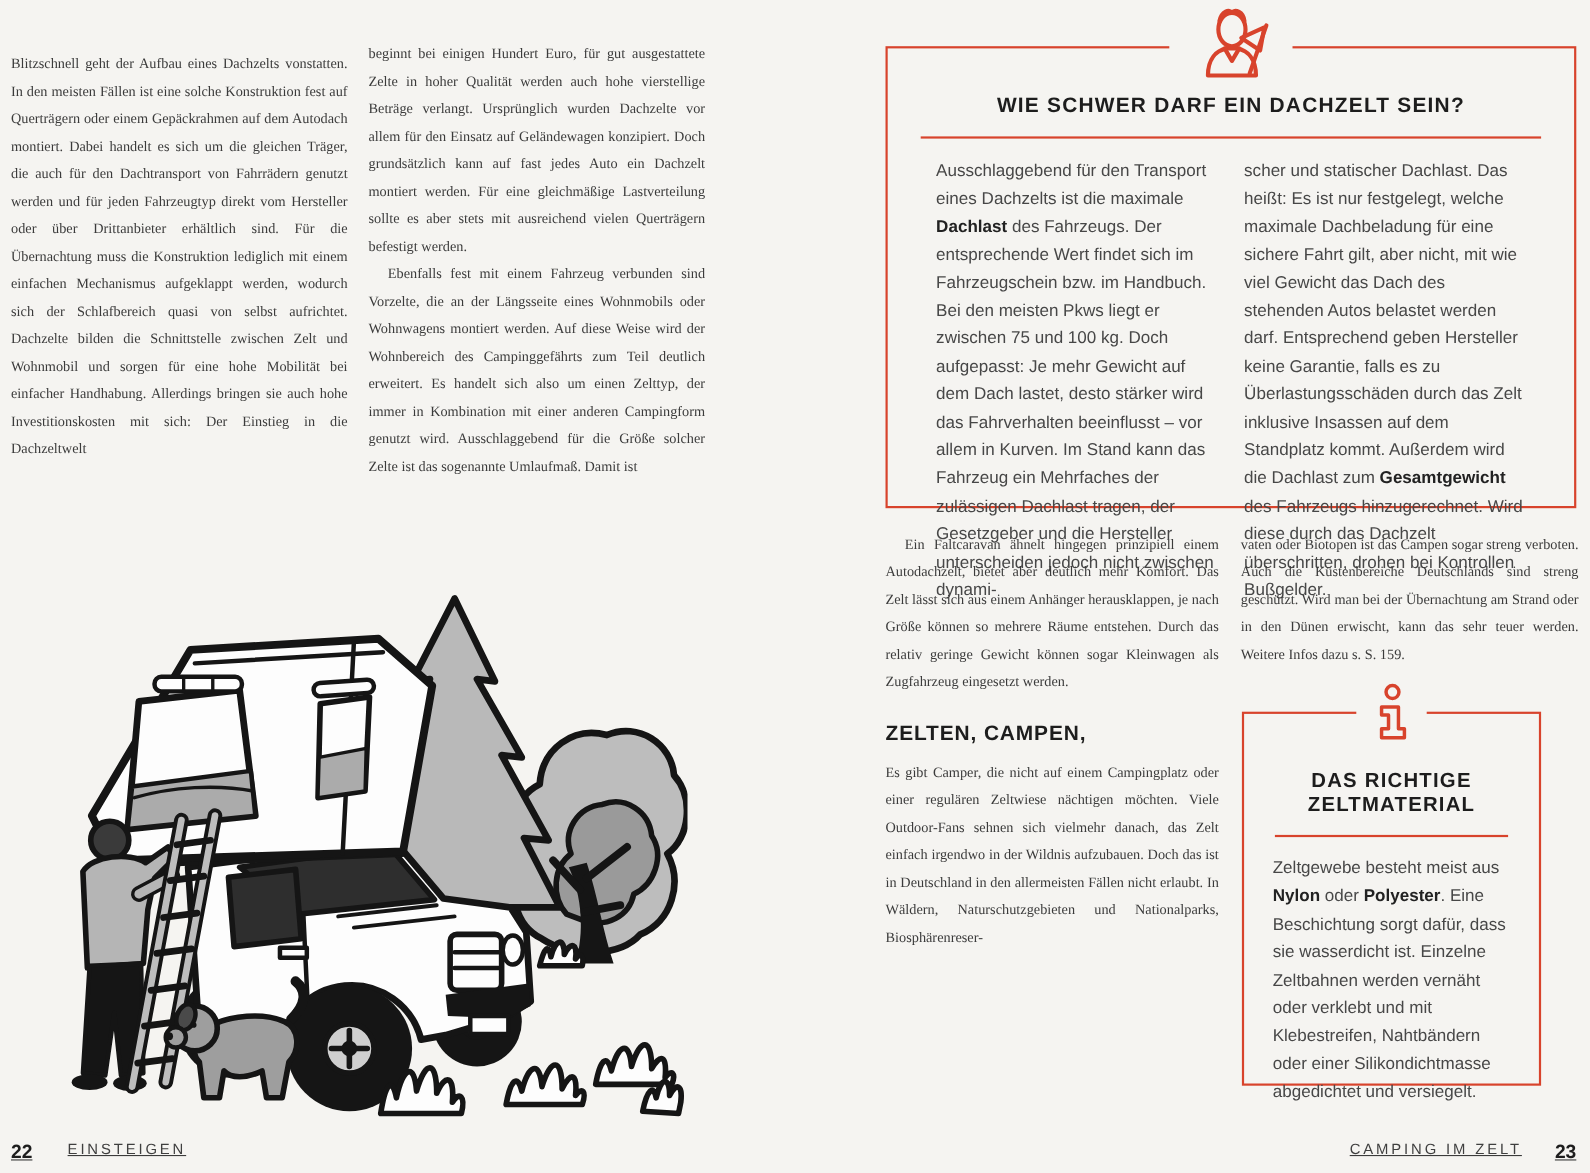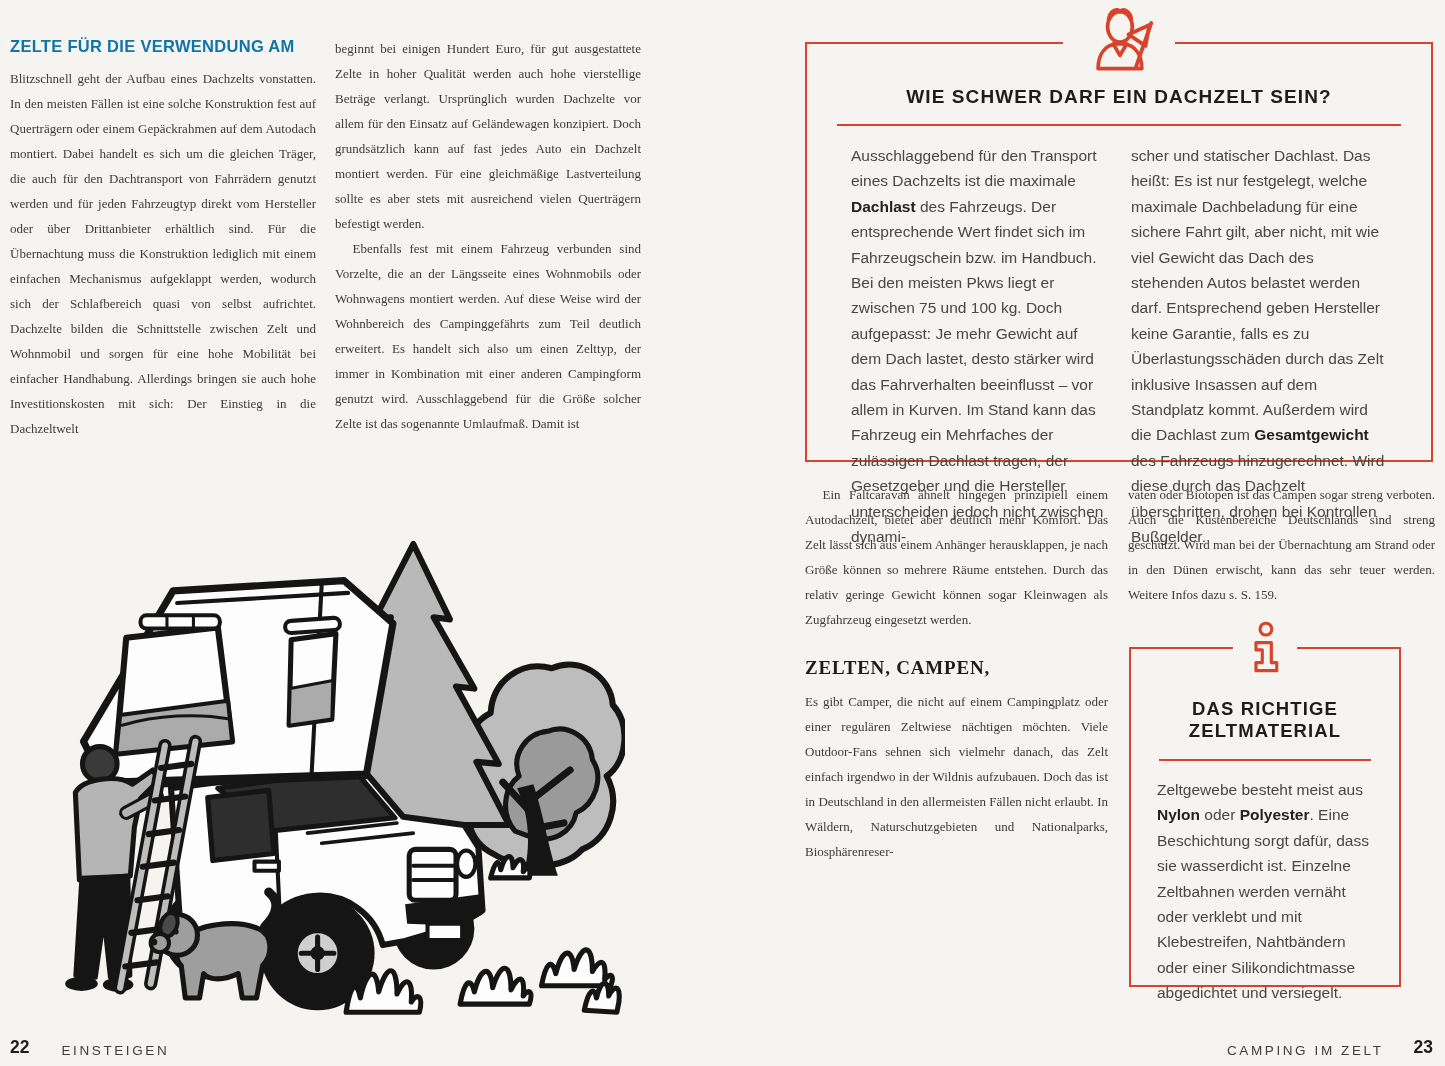--- a/index.html
+++ b/index.html
@@ -32,21 +32,21 @@
     font-family:"Liberation Sans",sans-serif;font-weight:700;
     font-size:16.5px;line-height:21px;letter-spacing:.3px;
     color:var(--heading_blue);margin:0 0 9px 0;
   }
   .heading-blue span{display:block;}
   .heading-black{
     font-family:"Liberation Sans",sans-serif;font-weight:700;
     font-size:19px;line-height:23px;letter-spacing:.8px;
     color:var(--ink);margin:24px 0 10px 0;
   }
-  .heading-black span{display:block;font-family:Liberation Serif, serif;}
+  .heading-black span{display:block;}
   .illustration{position:absolute;left:55px;top:524px;width:570px;height:492px;margin:0;}
   .illustration svg{width:100%;height:100%;}
 
   .info-box{
     position:absolute;border:2px solid var(--accent_red);
     background:transparent;
   }
   .weight-box{left:805px;top:42px;width:628px;height:420px;}
   .box-icon{
     position:absolute;left:50%;transform:translateX(-50%);
@@ -68,39 +68,39 @@
   }
   .box-text b{color:#222;}
 
   .material-box{position:relative;margin-top:40px;width:272px;height:340px;left:1px;}
   .material-box .box-icon{top:-28px;padding:0 12px;}
   .material-box .box-title{margin:49px 10px 0;font-size:18.5px;}
   .material-box .box-rule{margin:17px 28px 0;}
   .material-box .box-text{padding:16px 24px 0 26px;}
 
   .footer-left,.footer-right{
-    position:absolute;bottom:8px;display:flex;align-items:flex-end;
+    position:absolute;bottom:8px;display:flex;align-items:flex-start;
     font-family:"Liberation Sans",sans-serif;
+    text-decoration:underline;
   }
   .footer-left{left:10px;}
   .footer-right{right:12px;margin-left:16px;}
   .pagenum{font-weight:700;font-size:17.5px;color:var(--ink);}
   .chapter{font-size:13.5px;letter-spacing:2.6px;color:#3f3f3f;}
   .footer-left .chapter{margin-left:32px;}
   .footer-right .chapter{margin-right:30px;}
 </style>
 </head>
 <body>
 
 <div class="spread">
 
   <section>
     <div class="col col-a">
       <h2 class="heading-blue">
-        <span>ZELTE FÜR DIE VERWENDUNG AM</span>
       </h2>
       <p class="body-text">Blitzschnell geht der Aufbau eines Dachzelts vonstatten. In den meisten Fällen ist eine solche Konstruktion fest auf Querträgern oder einem Gepäckrahmen auf dem Autodach montiert. Dabei handelt es sich um die gleichen Träger, die auch für den Dachtransport von Fahrrädern genutzt werden und für jeden Fahrzeugtyp direkt vom Hersteller oder über Drittanbieter erhältlich sind. Für die Übernachtung muss die Konstruktion lediglich mit einem einfachen Mechanismus aufgeklappt werden, wodurch sich der Schlafbereich quasi von selbst aufrichtet. Dachzelte bilden die Schnittstelle zwischen Zelt und Wohnmobil und sorgen für eine hohe Mobilität bei einfacher Handhabung. Allerdings bringen sie auch hohe Investitionskosten mit sich: Der Einstieg in die Dachzeltwelt</p>
     </div>
 
     <div class="col col-b">
       <p class="body-text">beginnt bei einigen Hundert Euro, für gut ausgestattete Zelte in hoher Qualität werden auch hohe vierstellige Beträge verlangt. Ursprünglich wurden Dachzelte vor allem für den Einsatz auf Geländewagen konzipiert. Doch grundsätzlich kann auf fast jedes Auto ein Dachzelt montiert werden. Für eine gleichmäßige Lastverteilung sollte es aber stets mit ausreichend vielen Querträgern befestigt werden.</p>
       <p class="body-text indent">Ebenfalls fest mit einem Fahrzeug verbunden sind Vorzelte, die an der Längsseite eines Wohnmobils oder Wohnwagens montiert werden. Auf diese Weise wird der Wohnbereich des Campinggefährts zum Teil deutlich erweitert. Es handelt sich also um einen Zelttyp, der immer in Kombination mit einer anderen Campingform genutzt wird. Ausschlaggebend für die Größe solcher Zelte ist das sogenannte Umlaufmaß. Damit ist</p>
     </div>
 
     <figure class="illustration">

